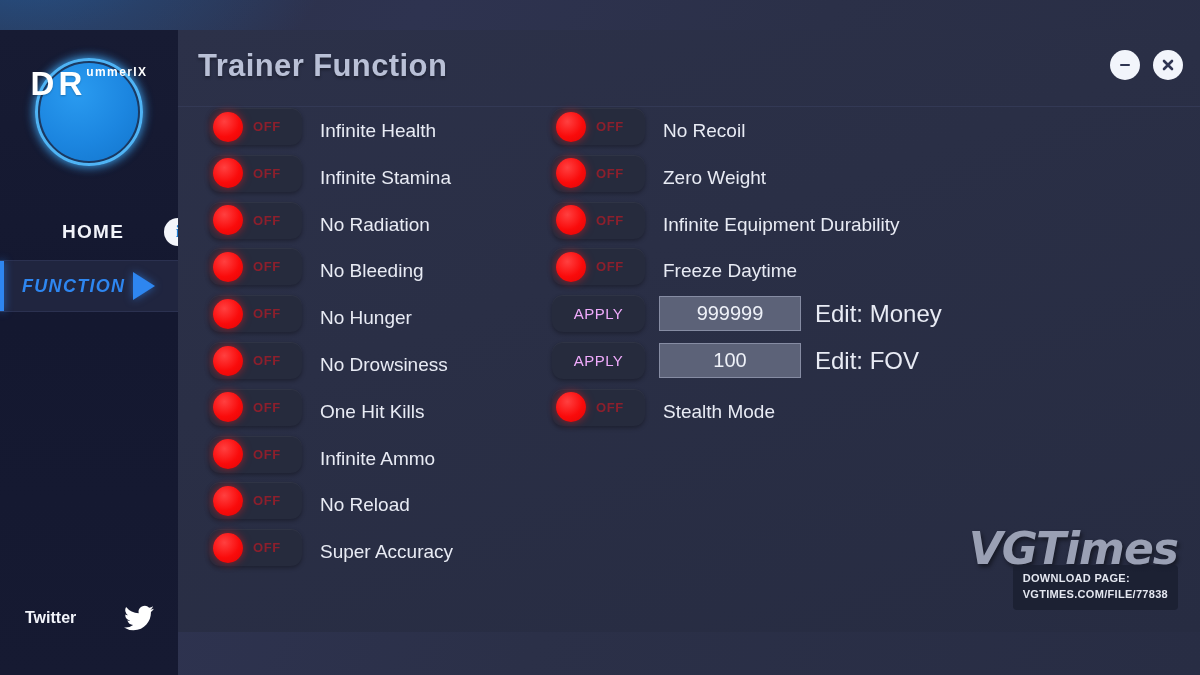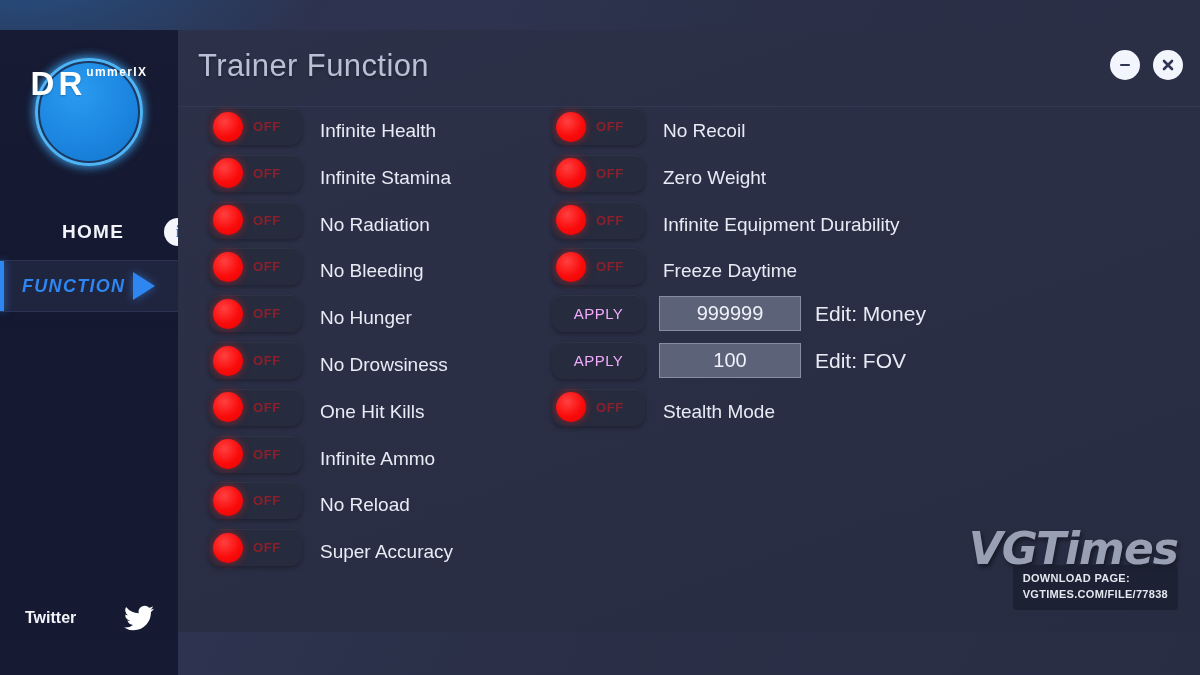--- a/index.html
+++ b/index.html
@@ -95,21 +95,21 @@
   #panel {
     position:absolute; left:178px; top:30px; width:1022px; height:602px;
     background:linear-gradient(160deg,#2c3149 0%,#2a2f46 40%,#272c42 100%);
   }
   #panel-header {
     position:absolute; left:0; top:0; width:100%; height:77px;
     border-bottom:1px solid #333955;
   }
   #page-title {
     position:absolute; left:20px; top:18px;
-    font-size:31px; font-weight:normal; color:#b9c0d6;
+    font-size:31px; font-weight:bold; color:#b9c0d6;
     letter-spacing:0.4px;
     text-shadow:0 2px 3px rgba(0,0,0,0.35);
   }
   .win-btn {
     position:absolute; top:20px; width:30px; height:30px; border-radius:50%;
     background:#f2f5fb; display:flex; align-items:center; justify-content:center;
     cursor:pointer;
   }
   .win-min { right:60px; }
   .win-close { right:17px; }
@@ -149,21 +149,21 @@
   }
   .value-box {
     width:142px; height:35px; margin-left:14px; flex:none;
     background:#5c6278; border:1px solid #868ca3;
     display:flex; align-items:center; justify-content:center;
     font-size:20px; color:#eef1f8; cursor:text;text-align:right;
   }
   .row-label {
     margin-left:18px; font-size:19px; color:#e8ebf4; white-space:nowrap;margin-top:9px;
   }
-  .edit-label { margin-left:14px; font-size:21px; color:#e8ebf4; white-space:nowrap; }
+  .edit-label { margin-left:14px; font-size:24px; color:#e8ebf4; white-space:nowrap; }
 
   
   #watermark {
     position:absolute; right:22px; bottom:58px;
     font-family:"DejaVu Sans", sans-serif;
     font-size:44px; font-weight:bold; font-style:italic;
     color:#9aa0b4; letter-spacing:-1px;
     text-shadow:2px 3px 4px rgba(0,0,0,0.45);
   }
   #dl-box {

